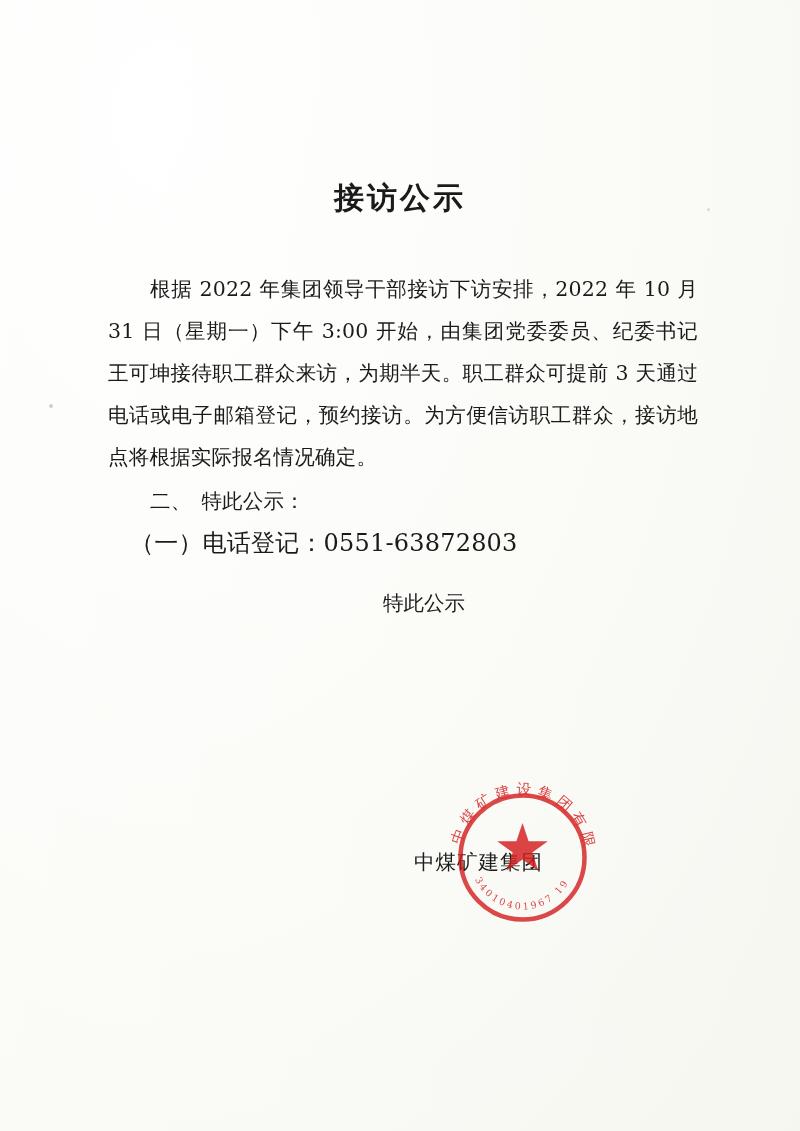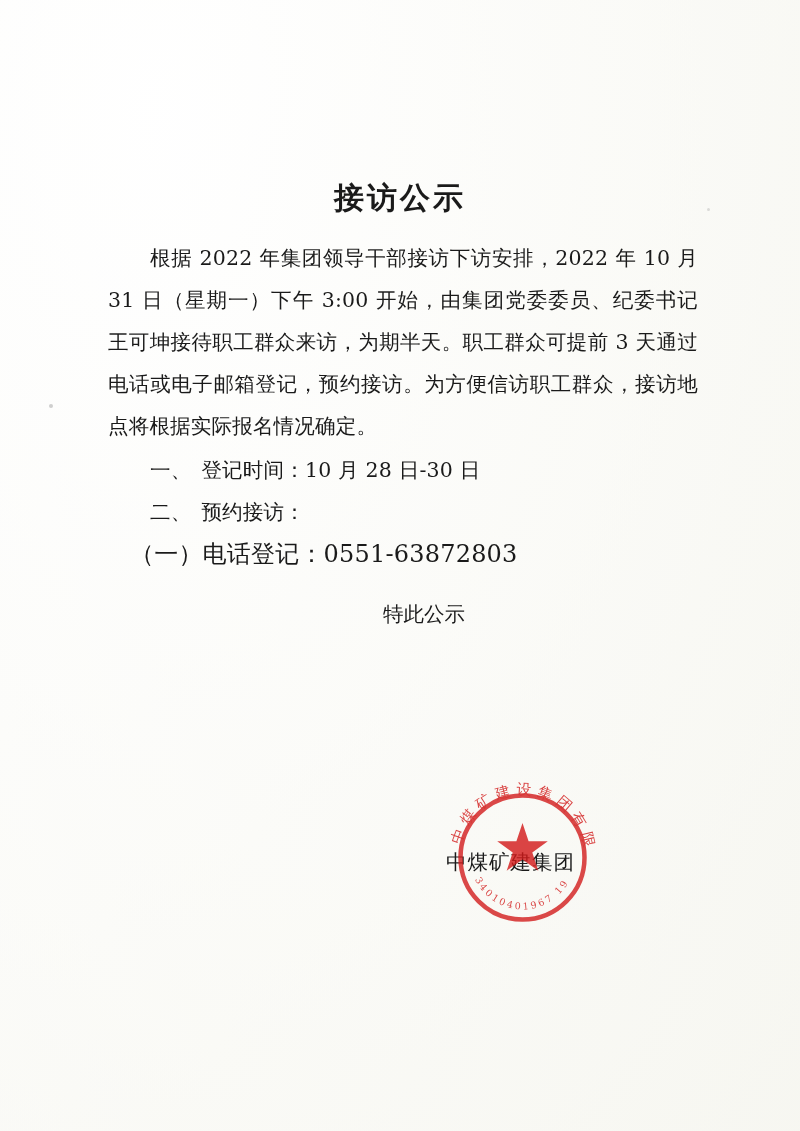--- a/index.html
+++ b/index.html
@@ -47,21 +47,21 @@
     width: 800px;
     text-align: center;
     font-size: 30px;
     font-weight: bold;
     letter-spacing: 3px;
     font-family: "DejaVu Serif", "Liberation Serif", serif;
   }
 
   #body-block {
     position: absolute;
-    top: 237px;
+    top: 268px;
     left: 108px;
     width: 590px;
   }
   .para {
     font-size: 20.5px;
     line-height: 42px;
     text-align: justify;
     text-justify: inter-ideograph;
     margin: 0 0 2px 0;
     letter-spacing: 0.2px;
@@ -89,21 +89,21 @@
   #closing-line {
     font-size: 20.5px;
     line-height: 42px;
     margin: 18px 0 0 0;
     text-indent: 42px;
     text-align: center;
   }
 
   #signature-block {
     position: absolute;
-    left: 446px;
+    left: 414px;
     top: 845px;
     width: 260px;
     font-size: 20.5px;
     line-height: 34px;
     color: #1a1a1a;
   }
   #signer-name {
     letter-spacing: 1px;
     margin-bottom: 6px;
   }
@@ -138,24 +138,21 @@
   <div id="paper-texture"></div>
   <div id="speck-1"></div>
   <div id="speck-2"></div>
 
   <div id="doc-title">接访公示</div>
 
   <div id="body-block">
     <p class="para indent">根据 2022 年集团领导干部接访下访安排，2022 年 10 月 31 日（星期一）下午 3:00 开始，由集团党委委员、纪委书记王可坤接待职工群众来访，为期半天。职工群众可提前 3 天通过电话或电子邮箱登记，预约接访。为方便信访职工群众，接访地点将根据实际报名情况确定。</p>
 
     <p class="list-line">
-      <span class="num">一、</span><span>登记时间：10 月 28 日-30 日</span>
-    </p>
-    <p class="list-line">
-      <span class="num">二、</span><span>预约接访：</span>
+      <span class="num">二、</span><span>特此公示：</span>
     </p>
 
     <p class="sub-line">（一）电话登记：0551-63872803</p>
 
     <p id="closing-line">特此公示</p>
   </div>
 
   <div id="signature-block">
     <div id="signer-name">中煤矿建集团</div>
   </div>

